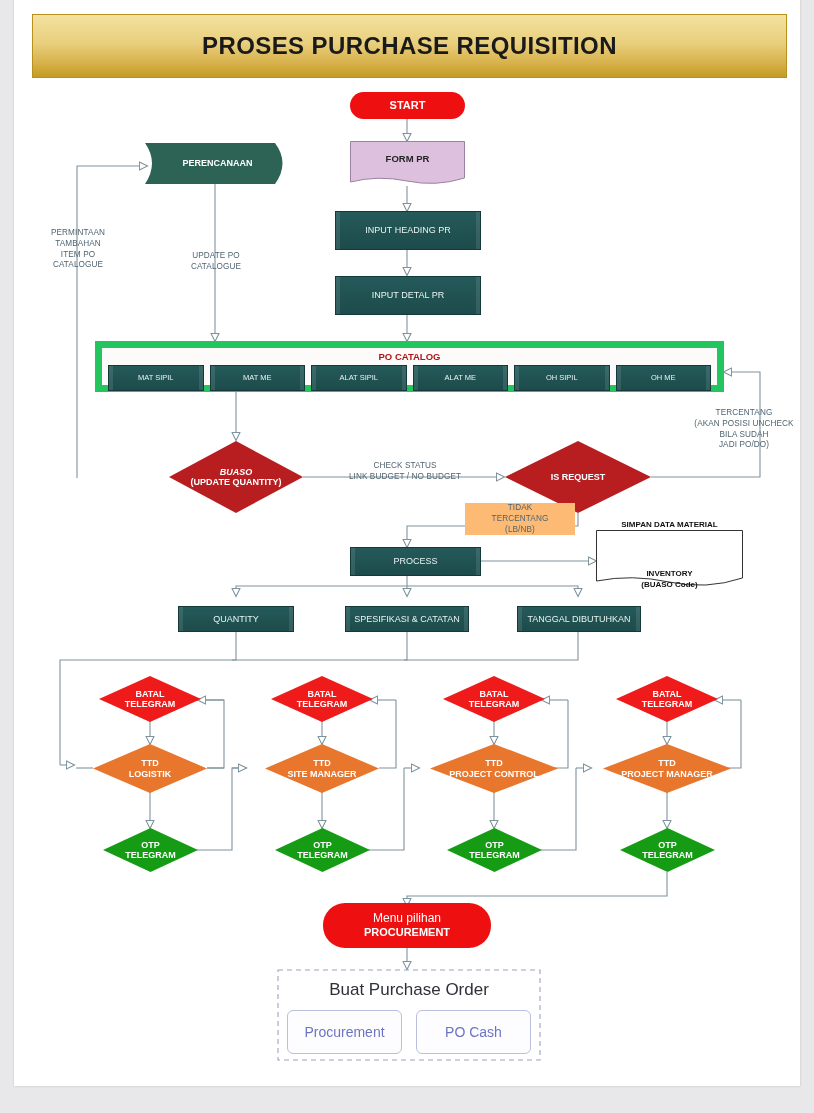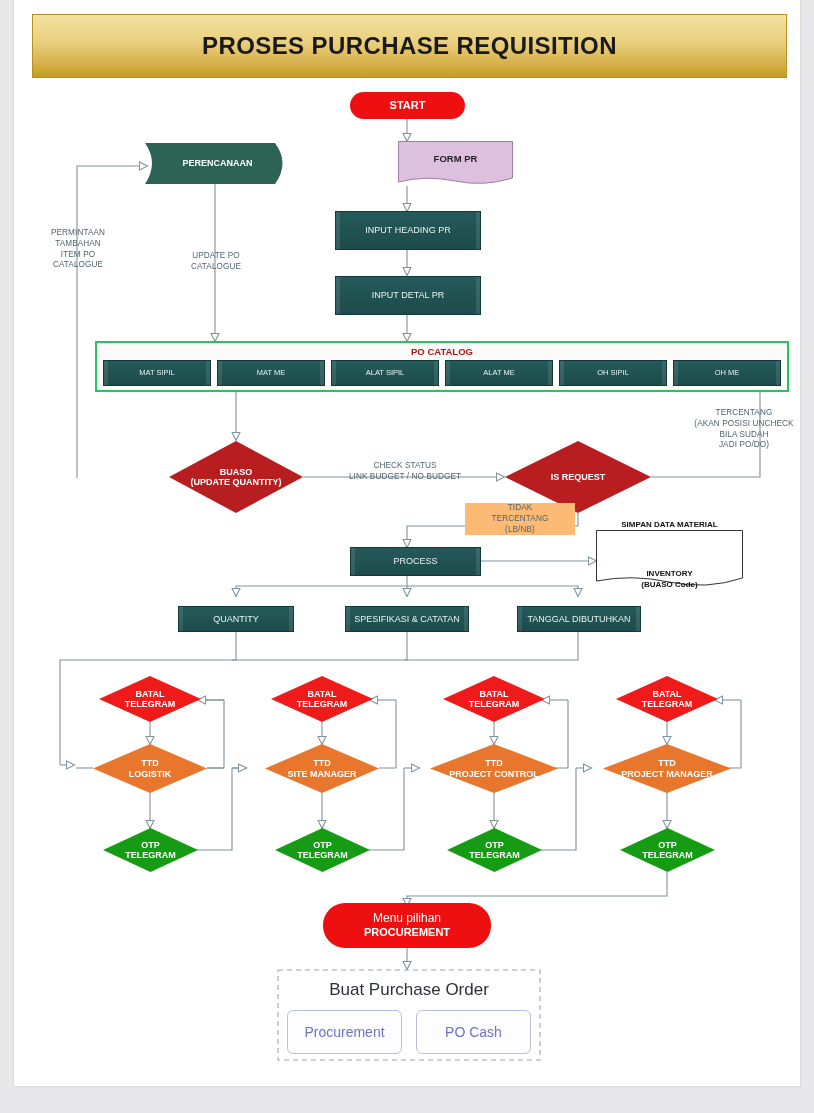--- a/index.html
+++ b/index.html
@@ -121,36 +121,36 @@
     <span>START</span>
   </div>
 
   <div class="node" style="left:145px;top:143px;width:145px;height:41px;">
     <svg width="145" height="41" viewBox="0 0 145 41" style="position:absolute;left:0;top:0;">
       <path d="M0,0 L130,0 Q145,20 130,41 L0,41 Q14,20 0,0 Z" fill="#2d6355"></path>
     </svg>
     <span style="position:relative;z-index:2;color:#fff;font-size:9px;font-weight:bold;">PERENCANAAN</span>
   </div>
 
-  <div class="node" style="left:350px;top:141px;width:115px;height:45px;margin-left:48px;">
+  <div class="node" style="left:350px;top:141px;width:115px;height:45px;">
     <svg width="115" height="45" viewBox="0 0 115 45" style="position:absolute;left:0;top:0;">
       <path d="M0.5,0.5 L114.5,0.5 L114.5,37 Q86,46 57,40 Q28,34 0.5,41 Z" fill="#dcc0dd" stroke="#9b82a0" stroke-width="1"></path>
     </svg>
     <span style="position:relative;z-index:2;color:#242424;font-size:9.5px;font-weight:bold;margin-bottom:8px;">FORM PR</span>
   </div>
 
   <div class="node proc" style="left:335px;top:211px;width:146px;height:39px;">
     <span>INPUT HEADING PR</span>
   </div>
   <div class="node proc" style="left:335px;top:276px;width:146px;height:39px;">
     <span>INPUT DETAL PR</span>
   </div>
 
-  <div style="position:absolute;left:95px;top:341px;width:694px;height:51px;
-              border:2px solid #22c55e;background:#fdfafa;box-sizing:border-box;">
+  <div style="position:absolute;left:95px;top:341px;width:629px;height:51px;
+              border:7px solid #22c55e;background:#fdfafa;box-sizing:border-box;">
     <div style="text-align:center;color:#b01515;font-size:9.5px;font-weight:bold;margin-top:3px;">PO CATALOG</div>
     <div style="display:flex;gap:6px;padding:3px 6px 0 6px;">
       <div class="node proc small" style="position:relative;flex:1;height:26px;">
         <span>MAT SIPIL</span>
         </div>
       <div class="node proc small" style="position:relative;flex:1;height:26px;">
         <span>MAT ME</span>
         </div>
       <div class="node proc small" style="position:relative;flex:1;height:26px;">
         <span>ALAT SIPIL</span>
@@ -165,21 +165,21 @@
         <span>OH ME</span>
         </div>
     </div>
   </div>
 
   <div class="node dia dia-red" style="left:169px;top:441px;width:134px;height:72px;background:transparent;">
     <svg width="134" height="72" viewBox="0 0 134 72" style="position:absolute;left:0;top:0;">
       <polygon points="67,0 134,36 67,72 0,36" fill="#b81d20"></polygon>
     </svg>
     <span style="position:relative;z-index:2;">
-      <span style="display:block;">BUASO</span>
+      <span style="display:block;font-style:italic;">BUASO</span>
       <span style="display:block;">(UPDATE QUANTITY)</span>
     </span>
   </div>
 
   <div class="node dia" style="left:505px;top:441px;width:146px;height:72px;">
     <svg width="146" height="72" viewBox="0 0 146 72" style="position:absolute;left:0;top:0;">
       <polygon points="73,0 146,36 73,72 0,36" fill="#b81d20"></polygon>
     </svg>
     <span>IS REQUEST</span>
   </div>

